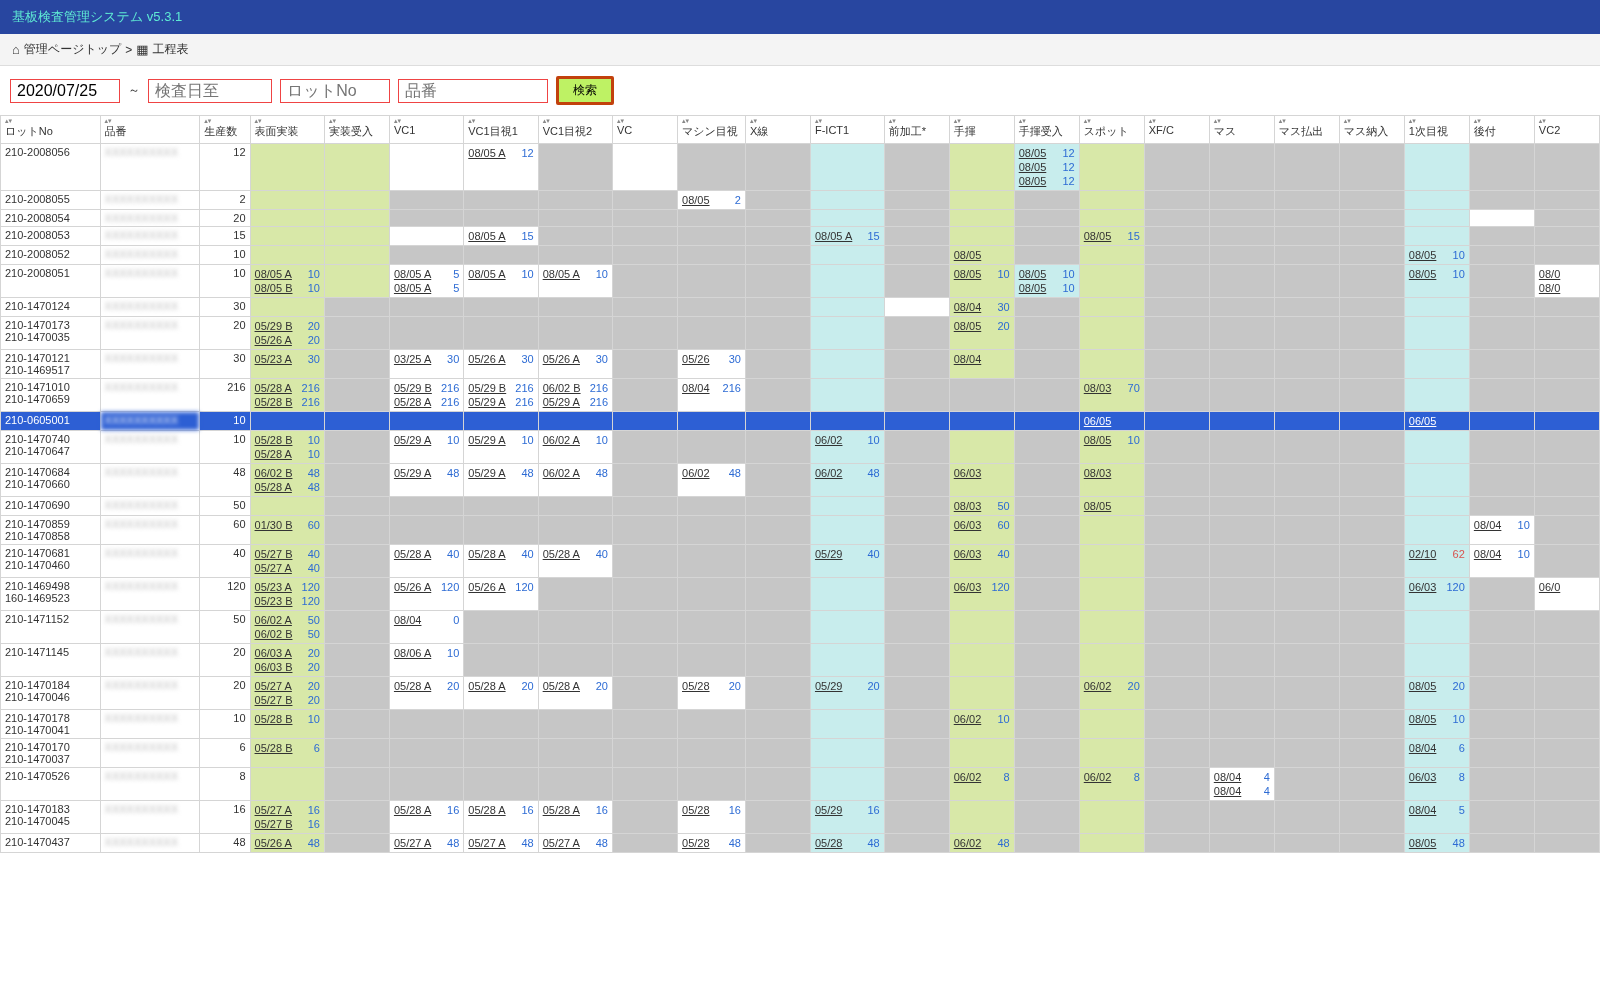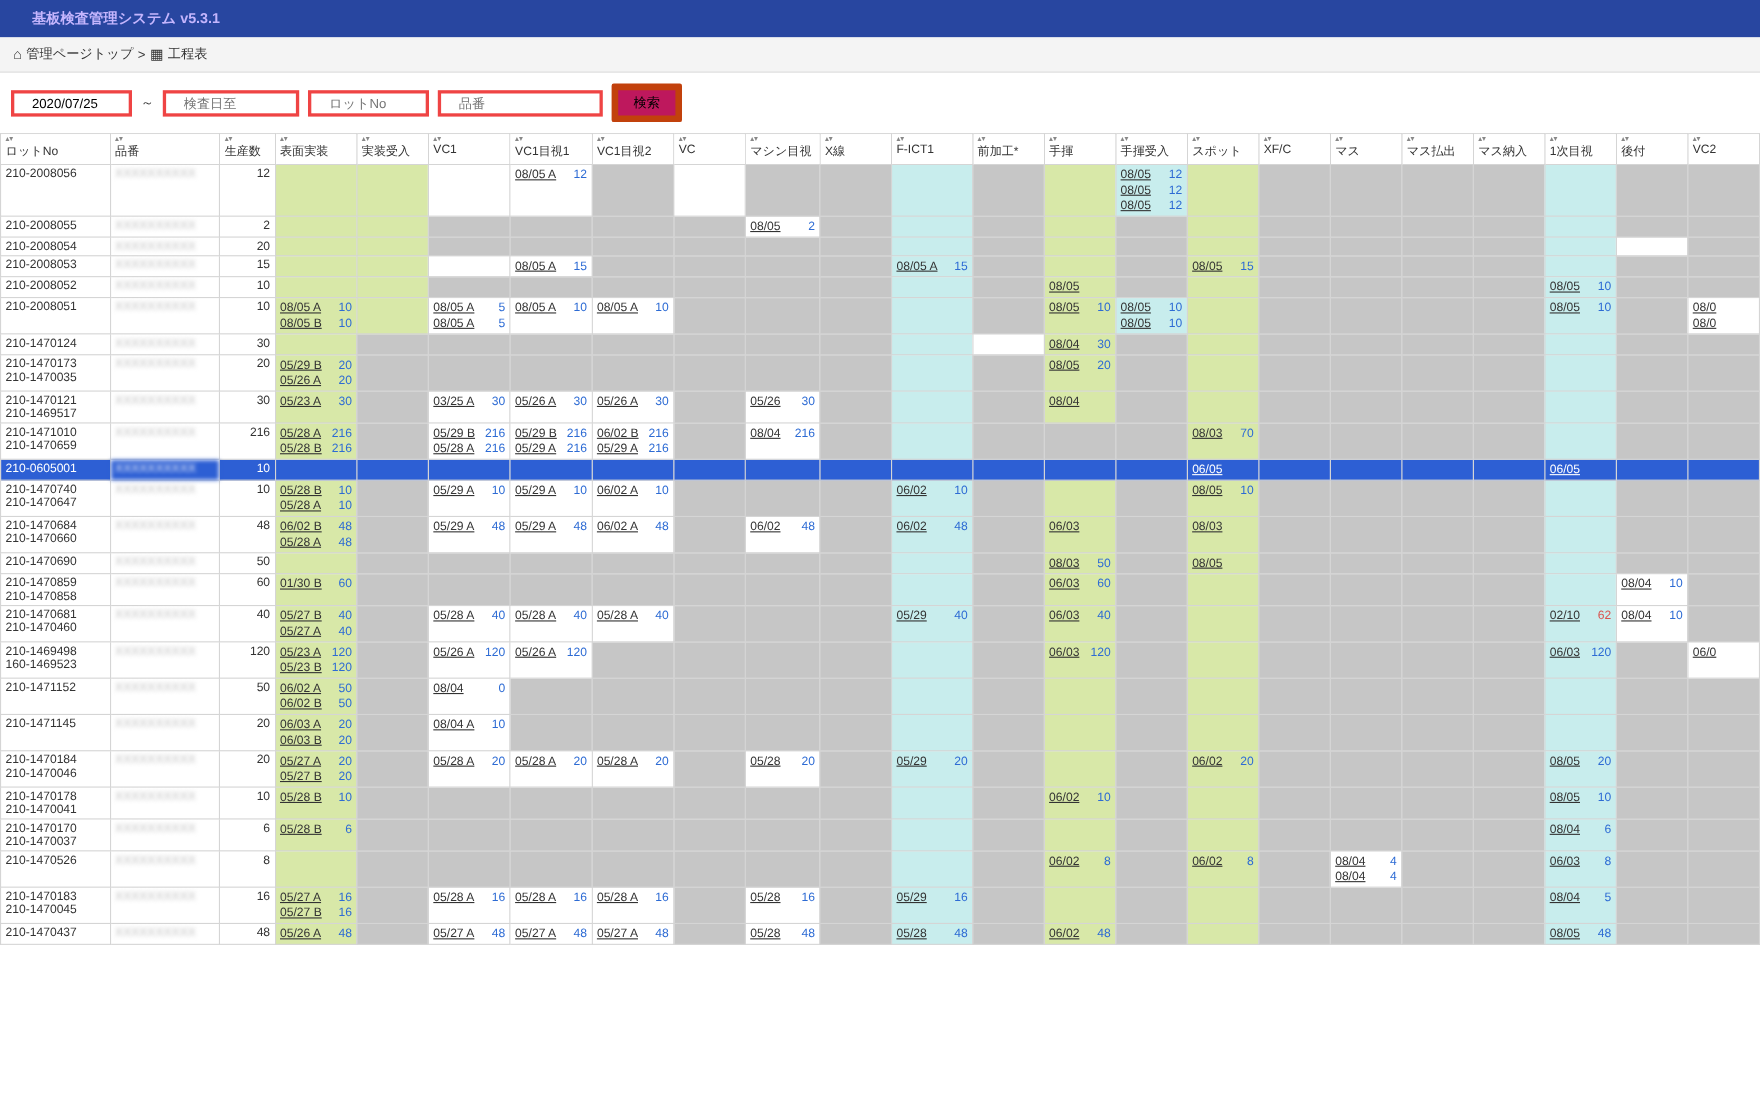--- a/index.html
+++ b/index.html
@@ -1,23 +1,23 @@
 <!DOCTYPE html>
 <html><head>
 <meta charset="utf-8">
 <style>
 *{box-sizing:border-box;margin:0;padding:0;font-family:"Hiragino Kaku Gothic Pro","メイリオ",sans-serif}
 body{font-size:11px;color:#333;background:#fff}
-.header{background:#2846a0;color:#c4b5fd;font-weight:bold;font-size:13px;padding:8px 29px}
+.header{background:#2846a0;color:#5eead4;font-weight:normal;font-size:13px;padding:8px 12px}
 .breadcrumb{background:#f4f4f4;padding:7px 12px;border-bottom:1px solid #ddd;font-size:12px;display:flex;align-items:center;gap:4px}
 .breadcrumb .ic{font-size:13px}
 .filters{padding:10px;display:flex;gap:8px;align-items:center}
-.filters input[type=text]{border:3px solid #ef4444;padding:4px 16px;font-size:12px;height:24px}
+.filters input[type=text]{border:1px solid #ef4444;padding:4px 6px;font-size:16px;height:24px}
 .filters .sep{font-size:12px}
-.filters button{border:6px solid #c2410c;background:#be185d;padding:3px 14px;font-size:12px;border-radius:2px;cursor:pointer}
+.filters button{border:3px solid #c2410c;background:#bef264;padding:3px 14px;font-size:12px;border-radius:2px;cursor:pointer}
 .tbl-wrap{overflow:auto}
 table{border-collapse:collapse;width:100%}
 th,td{border:1px solid #d5d5d5;padding:2px 4px;font-size:11px;vertical-align:top;white-space:nowrap}
 th{background:#fff;font-weight:normal;text-align:left;height:28px;position:relative}
 th .sort{font-size:7px;color:#888;display:block;line-height:6px}
 .col-lot{width:95px}.col-hin{width:95px}.col-qty{width:48px;text-align:left}
 .col-proc{width:62px}
 td.qty{text-align:right}
 td.blur{color:#bbb;filter:blur(2px)}
 .cell{display:flex;justify-content:space-between;gap:4px;line-height:14px}
@@ -949,21 +949,21 @@
               <span class="n">20</span>
             </div>
             <div class="cell">
               <span class="dt">06/03 B</span>
               <span class="n">20</span>
             </div>
           </td>
           <td class="col-proc bg-x"></td>
           <td class="col-proc bg-w">
             <div class="cell">
-              <span class="dt">08/04 A</span>
+              <span class="dt">08/06 A</span>
               <span class="n">10</span>
             </div>
           </td>
           <td class="col-proc bg-x"></td>
           <td class="col-proc bg-x"></td>
           <td class="col-proc bg-x"></td>
           <td class="col-proc bg-x"></td>
           <td class="col-proc bg-x"></td>
           <td class="col-proc bg-c"></td>
           <td class="col-proc bg-x"></td>

